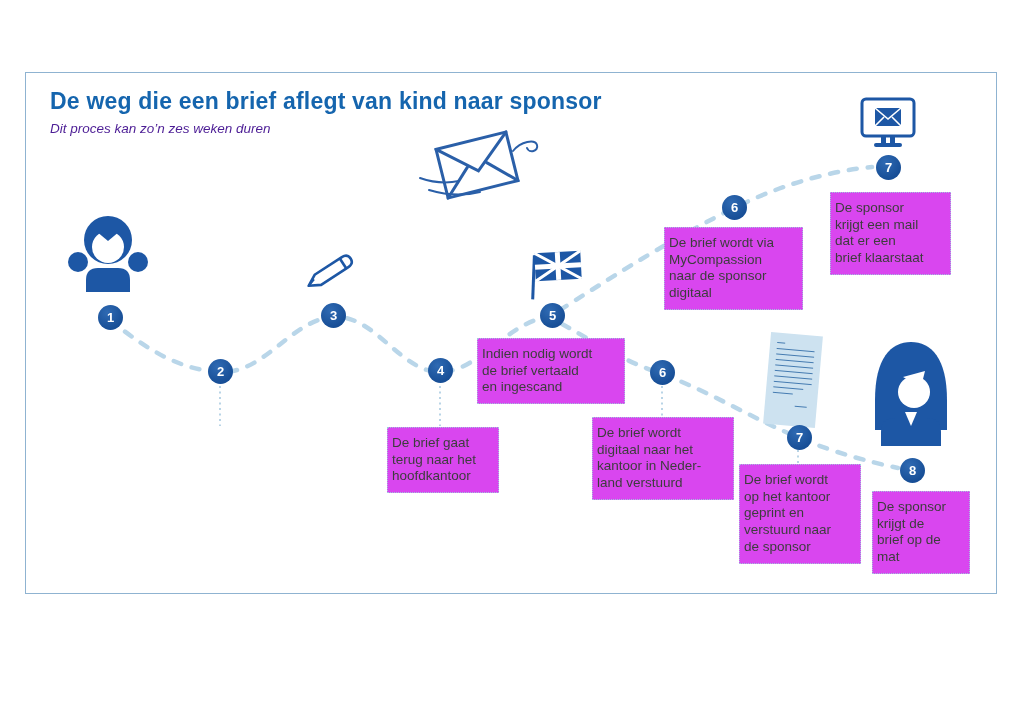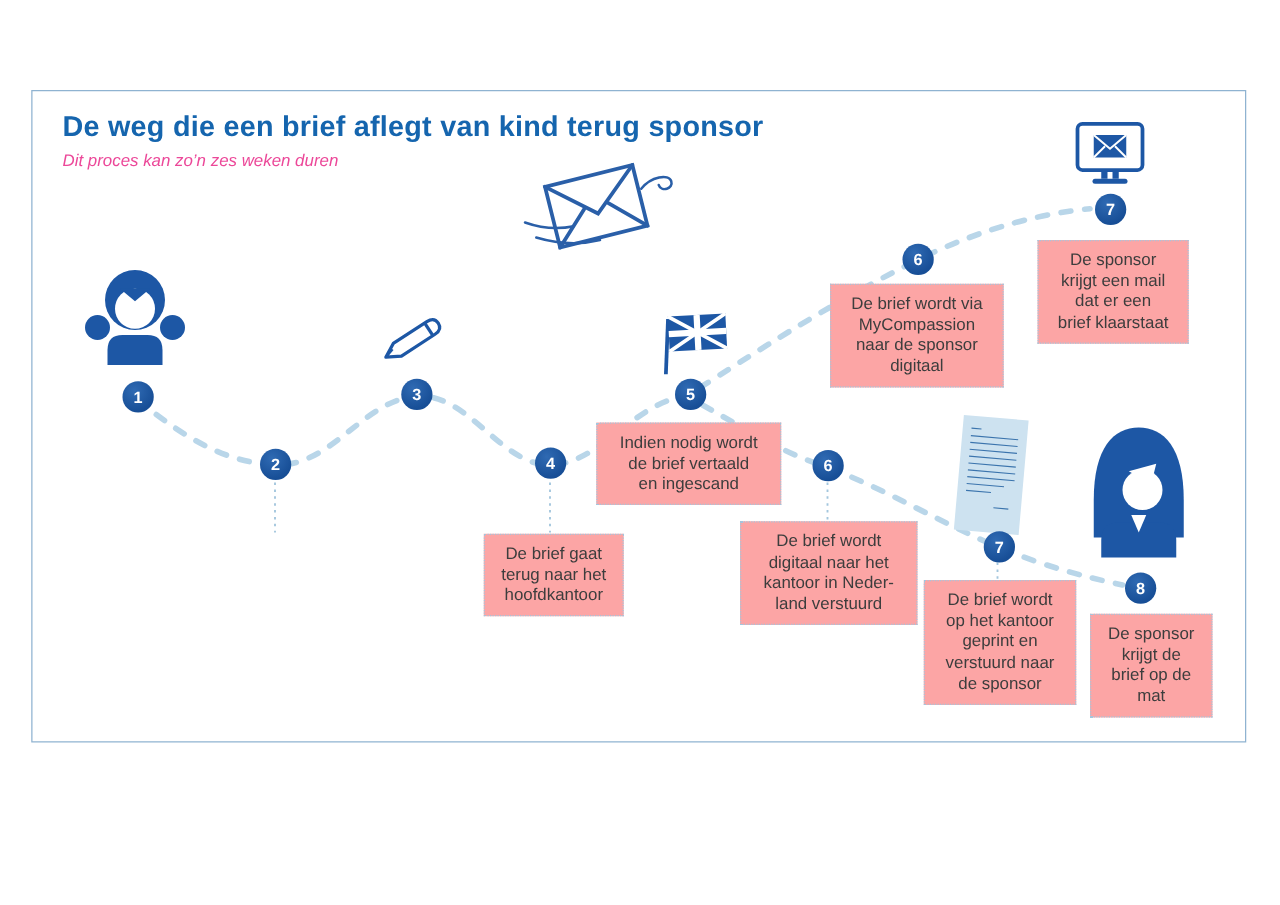--- a/index.html
+++ b/index.html
@@ -3,37 +3,37 @@
 <meta charset="utf-8">
 <style>
   html,body{margin:0;padding:0;background:#fff;}
   .stage{position:relative;width:1024px;height:724px;background:#fff;overflow:hidden;
          font-family:"Liberation Sans",sans-serif;}
   .frame{position:absolute;left:25px;top:72px;width:970px;height:520px;
          border:1px solid #8fb3d1;background:#fff;}
   .title{position:absolute;left:50px;top:88px;margin:0;font-size:23px;font-weight:700;
          color:#1565ae;letter-spacing:.2px;white-space:nowrap;}
   .subtitle{position:absolute;left:50px;top:121px;margin:0;font-size:13.5px;font-style:italic;
-         color:#ec4899;white-space:nowrap;}
+         color:#4c1d95;white-space:nowrap;}
   .svg-layer{position:absolute;left:0;top:0;width:1024px;height:724px;pointer-events:none;}
   .num{position:absolute;width:25px;height:25px;border-radius:50%;
        background:radial-gradient(circle at 38% 30%, #2f6ab3 0%, #174e96 72%);
        color:#fff;font-size:13px;font-weight:700;display:flex;align-items:center;
        justify-content:center;z-index:3;}
-  .box{position:absolute;box-sizing:border-box;border:1px dotted #a3c6de;background:#fca5a5;
-       color:#3d3d3d;font-size:13.5px;line-height:1.24;text-align:center;
+  .box{position:absolute;box-sizing:border-box;border:1px dotted #a3c6de;background:#d946ef;
+       color:#3d3d3d;font-size:13.5px;line-height:1.24;
        padding:7px 4px;white-space:pre-line;z-index:2;}
 </style>
 </head>
 <body>
 
 <div class="stage">
   <div class="frame"></div>
 
-  <h1 class="title">De weg die een brief aflegt van kind terug sponsor</h1>
+  <h1 class="title">De weg die een brief aflegt van kind naar sponsor</h1>
   <p class="subtitle">Dit proces kan zo’n zes weken duren</p>
 
   <svg class="svg-layer" viewBox="0 0 1024 724">
 
     <path d="M110,320 C150,352 180,369 218,372 C265,375 290,320 333,317 C375,314 400,372 440,372 C480,372 510,318 552,317" fill="none" stroke="#b9d6e9" stroke-width="4.5" stroke-dasharray="8 11" stroke-linecap="round"></path>
 
     <path d="M560,310 C600,285 660,245 732,209 C790,180 840,170 872,167" fill="none" stroke="#b9d6e9" stroke-width="4.5" stroke-dasharray="8 11" stroke-linecap="round"></path>
 
     <path d="M562,324 C600,345 625,362 660,373 C710,392 750,417 797,437 C835,453 870,462 898,468" fill="none" stroke="#b9d6e9" stroke-width="4.5" stroke-dasharray="8 11" stroke-linecap="round"></path>
 

